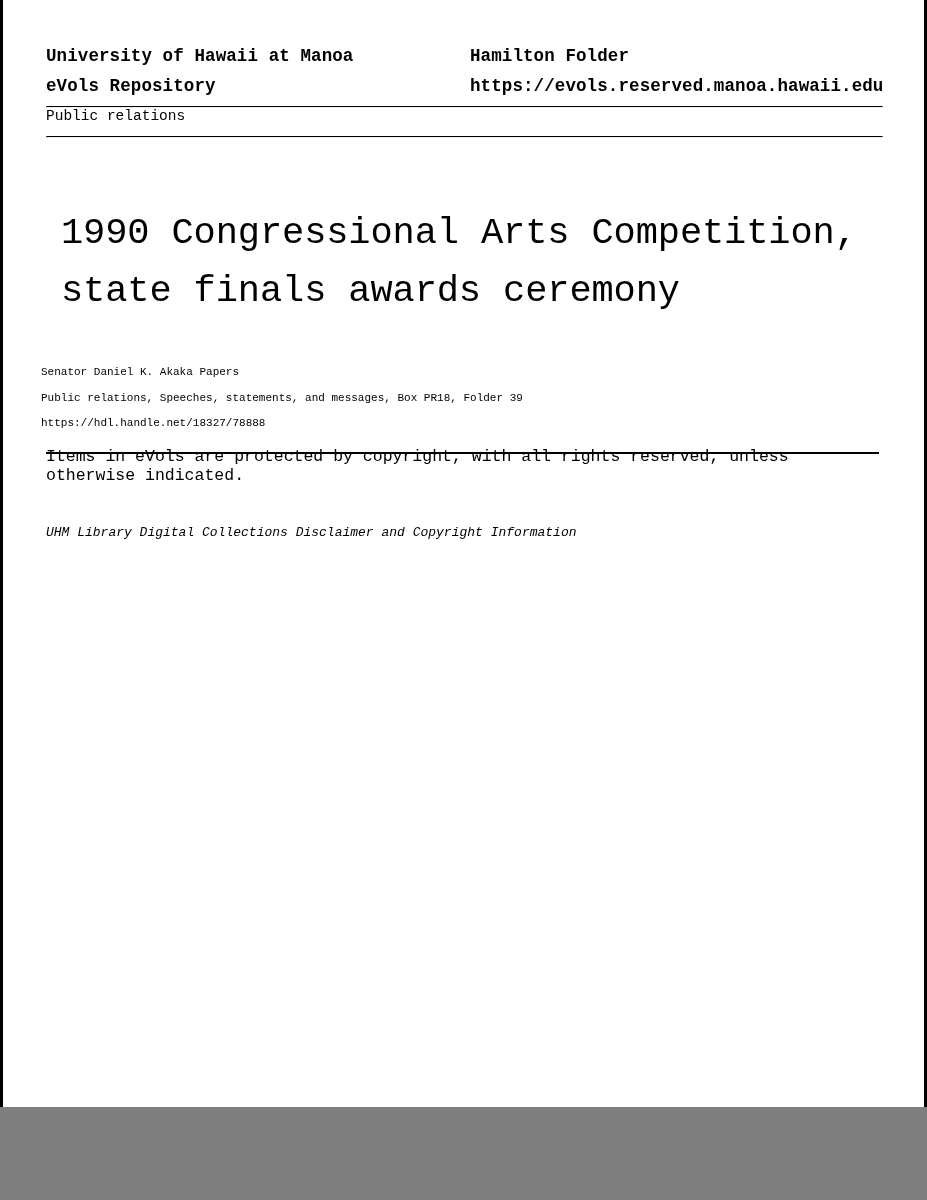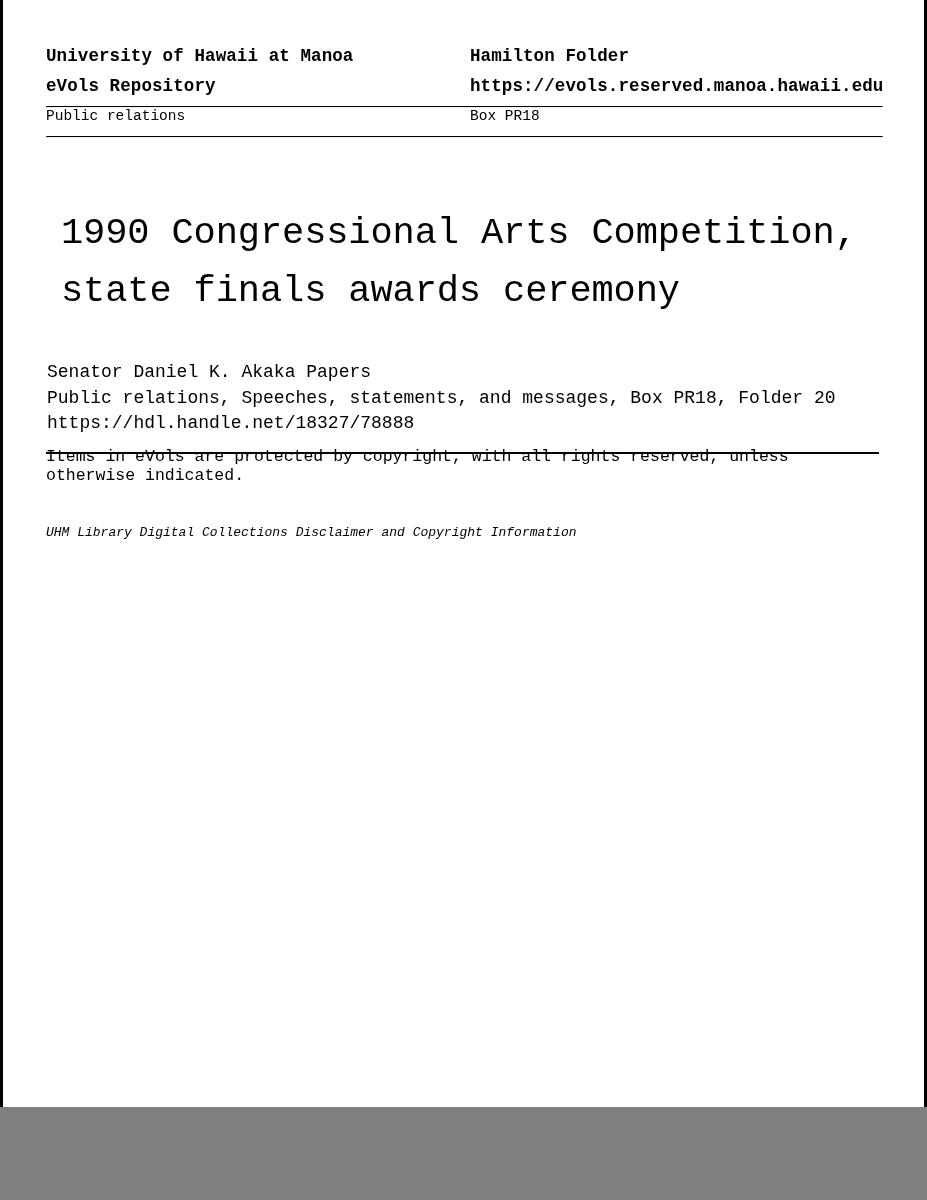--- a/index.html
+++ b/index.html
@@ -77,24 +77,24 @@
     font-size: 37px;
     line-height: 58px;
     font-weight: normal;
     margin: 16px;
     letter-spacing: -0.1px;
   }
 
   
   .citation {
     position: absolute;
-    left: 47px;
+    left: 41px;
     top: 360px;
     width: 835px;
-    font-size: 18px;
+    font-size: 11px;
     line-height: 25.6px;
   }
   .citation div {
     white-space: nowrap;
   }
 
   
   .rule-rights {
     position: absolute;
     left: 46px;
@@ -134,30 +134,29 @@
       <div class="header-col-left header-strong">University of Hawaii at Manoa</div>
       <div class="header-col-right header-strong">Hamilton Folder</div>
     </div>
     <div class="header-row">
       <div class="header-col-left header-strong">eVols Repository</div>
       <div class="header-col-right header-strong">https://evols.reserved.manoa.hawaii.edu</div>
     </div>
     <hr class="rule">
     <div class="subheader-row">
       <div class="header-col-left subheader-text">Public relations</div>
-      <div class="header-col-right subheader-text">Box PR18</div>
     </div>
     <hr class="rule">
   </div>
 
   <h1 class="doc-title">1990 Congressional Arts Competition, state finals awards ceremony</h1>
 
   <div class="citation">
     <div>Senator Daniel K. Akaka Papers</div>
-    <div>Public relations, Speeches, statements, and messages, Box PR18, Folder 20</div>
+    <div>Public relations, Speeches, statements, and messages, Box PR18, Folder 39</div>
     <div>https://hdl.handle.net/18327/78888</div>
   </div>
 
   <div class="rule-rights"></div>
 
   <div class="rights-text">Items in eVols are protected by copyright, with all rights reserved, unless otherwise indicated.</div>
 
   <a class="disclaimer-link" href="#">UHM Library Digital Collections Disclaimer and Copyright Information</a>
 </div>
 

